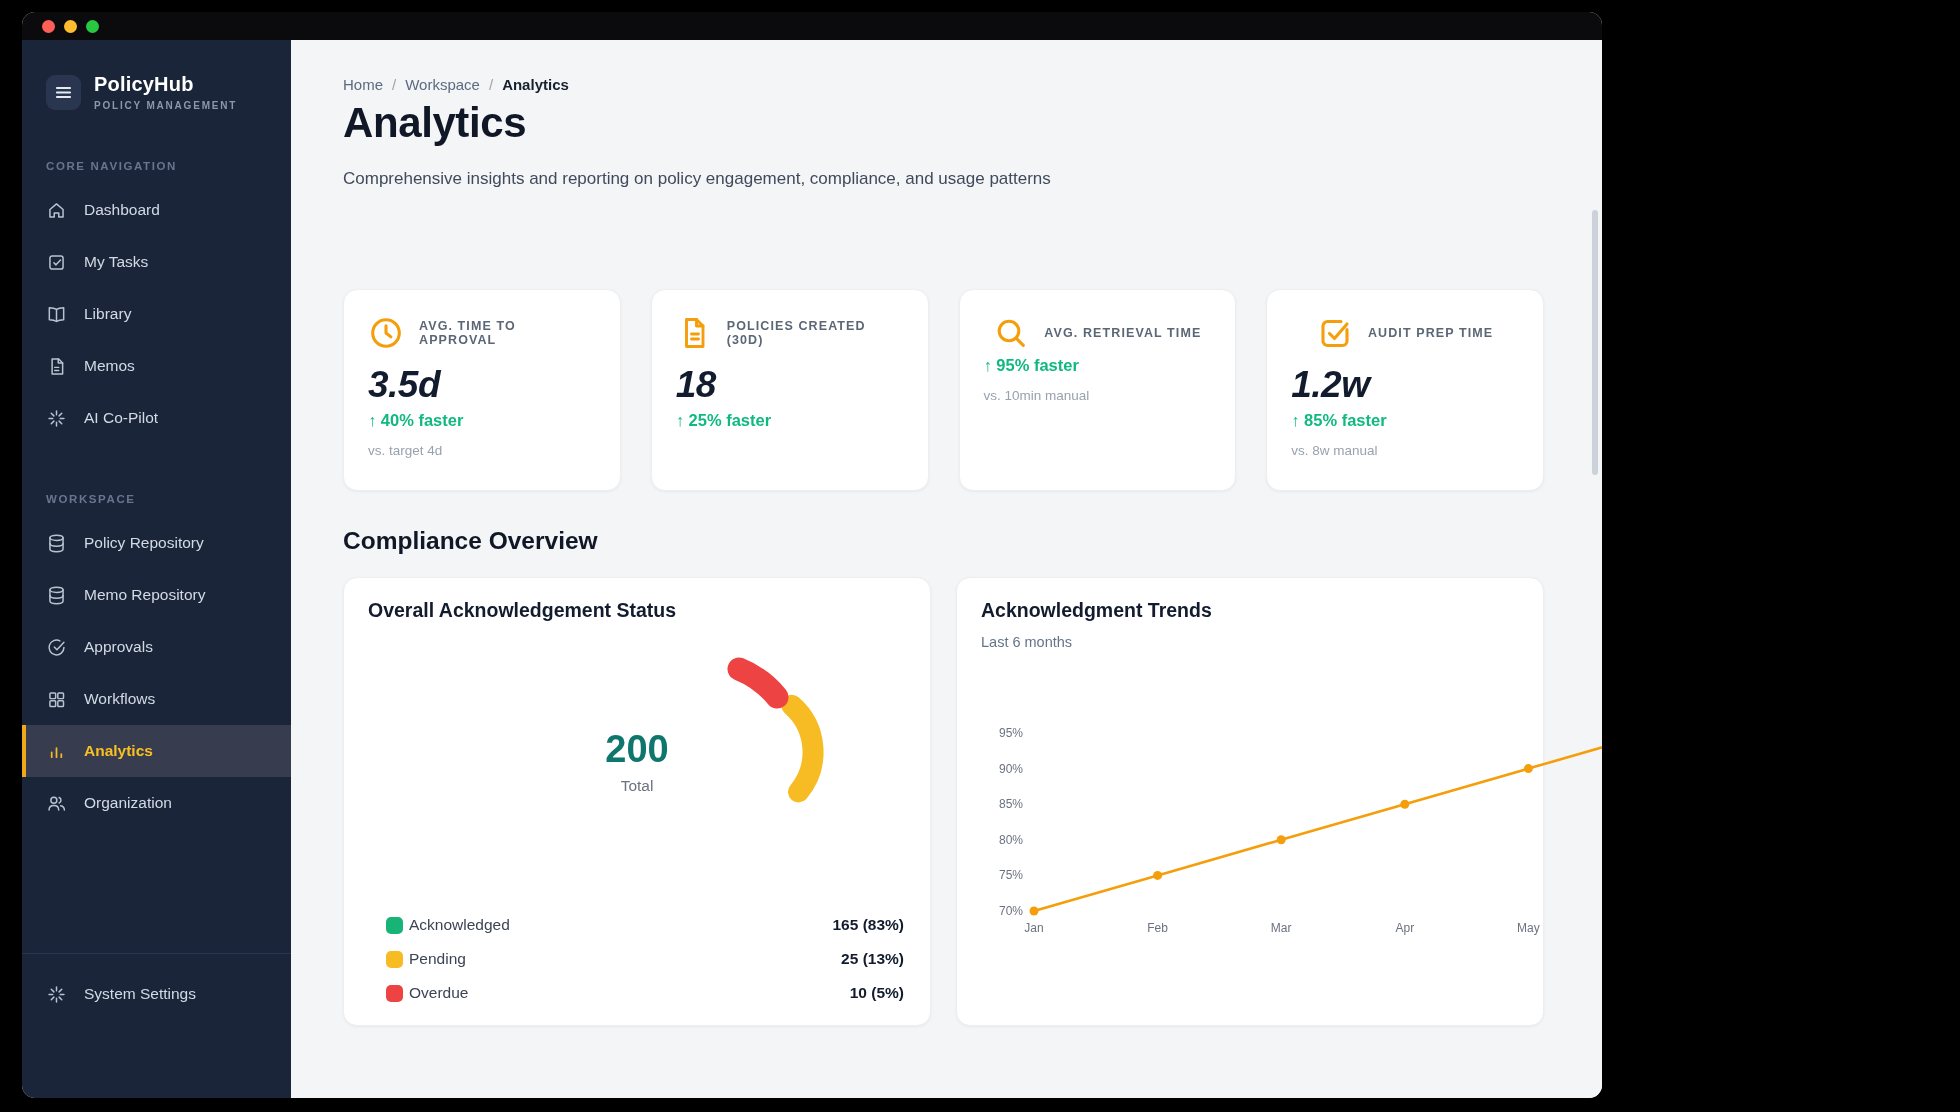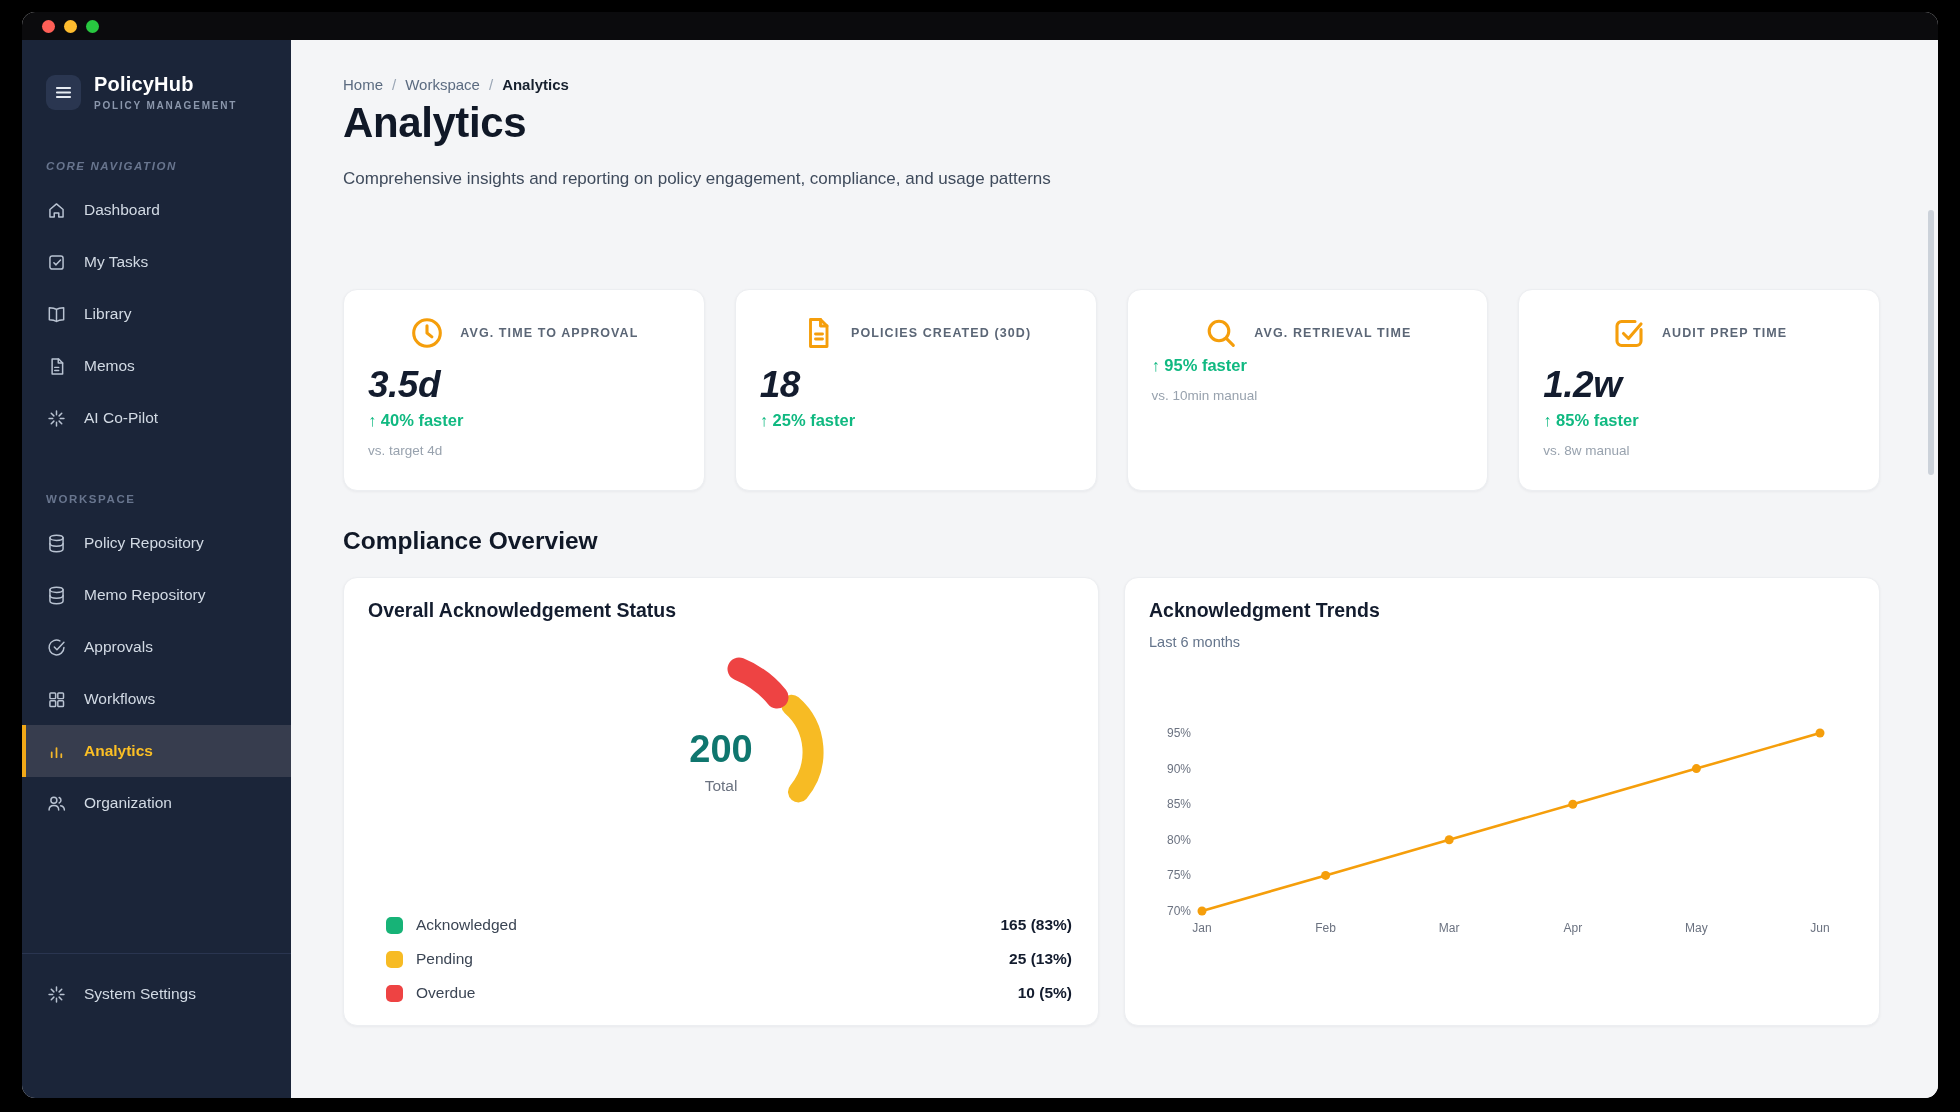--- a/index.html
+++ b/index.html
@@ -1,33 +1,33 @@
 <!DOCTYPE html>
 <html><head>
 <meta charset="utf-8">
 <style>
   * { margin:0; padding:0; box-sizing:border-box; }
   html,body { width:1960px; height:1112px; background:#000; overflow:hidden;
               font-family:"Liberation Sans", sans-serif; }
-  .window { position:absolute; left:22px; top:12px; width:1916px; height:1086px;
+  .window { position:absolute; left:22px; top:12px; width:1580px; height:1086px;
             border-radius:13px; overflow:hidden; background:#f4f5f7; }
   .titlebar { height:28px; background:#0b0b0d; display:flex; align-items:center; padding-left:20px; }
   .lights { display:flex; gap:9px; }
   .light { width:13px; height:13px; border-radius:50%; }
   .light.red{ background:#ff5f57; } .light.yellow{ background:#febc2e; } .light.green{ background:#28c840; }
   .app { display:flex; height:1058px; }
 
   
   .sidebar { width:269px; background:#1b2539; color:#d2dae4; display:flex; flex-direction:column; flex-shrink:0; }
   .logo-block { display:flex; align-items:center; gap:13px; padding:33px 18px 0 24px; }
   .logo-box { width:35px; height:35px; border-radius:9px; background:#2a3650; display:flex; align-items:center; justify-content:center; color:#e6ebf2; flex-shrink:0; }
   .logo-title { font-size:20px; font-weight:800; color:#ffffff; letter-spacing:.2px; }
   .logo-sub { font-size:10px; font-weight:700; letter-spacing:1.8px; color:#8b97ac; margin-top:4px; }
   .nav-section-label { font-size:11.5px; font-weight:700; letter-spacing:1.6px; color:#68758e; padding-left:24px; }
-  .lbl-core { margin-top:49px;font-style:italic; } .lbl-ws { margin-top:49px; }
+  .lbl-core { margin-top:49px; } .lbl-ws { margin-top:49px; }
   .nav-list { margin-top:12px; }
   .nav-item { height:52px; display:flex; align-items:center; gap:17px; padding-left:24px; font-size:15.5px; color:#d2dae4; cursor:pointer; }
   .nav-item .nicon { width:21px; height:21px; color:#b9c3d2; flex-shrink:0; display:flex; }
   .nav-item.active { background:#373d4e; border-left:4px solid #f0a818; padding-left:20px; color:#fbbf24; font-weight:700; }
   .nav-item.active .nicon { color:#f5b82a; }
   .sidebar-spacer { flex:1; }
   .sidebar-divider { height:1px; background:#2a3550; margin:0 0 14px 0; }
   .footer-item { margin-bottom:78px; }
 
   
@@ -55,21 +55,21 @@
            box-shadow:0 1px 3px rgba(15,23,42,.05); }
   .panel-title { position:absolute; left:24px; top:21px; font-size:19.5px; font-weight:800; color:#131c2e; }
   .panel-sub { position:absolute; left:24px; top:56px; font-size:14.5px; color:#64748b; }
 
   .donut-svg { position:absolute; left:0; top:0; pointer-events:none; }
   .donut-center { position:absolute; left:0; right:0; top:150px; text-align:center; pointer-events:none; }
   .donut-value { font-size:38px; font-weight:800; color:#0f766e; }
   .donut-label { margin-top:6px; font-size:15.5px; color:#6b7280; }
   .legend { position:absolute; left:24px; right:26px; top:330px; }
   .legend-row { height:34px; display:flex; align-items:center; justify-content:space-between; }
-  .legend-left { display:flex; align-items:flex-end; gap:13px;padding-left:18px; }
+  .legend-left { display:flex; align-items:flex-end; gap:6px;padding-left:18px; }
   .swatch { width:17px; height:17px; border-radius:5px; }
   .sw-0 { background:#17b377; } .sw-1 { background:#f7bb24; } .sw-2 { background:#ee4343; }
   .legend-label { font-size:15.5px; color:#3b4554; }
   .legend-value { font-size:15.5px; font-weight:700; color:#131c2e; }
   .trend-svg { position:absolute; left:0; top:130px; }
 
   .scroll-thumb { position:absolute; right:4px; top:170px; width:6px; height:265px; border-radius:3px; background:#ccd2da; }
 </style>
 </head>
 <body>

